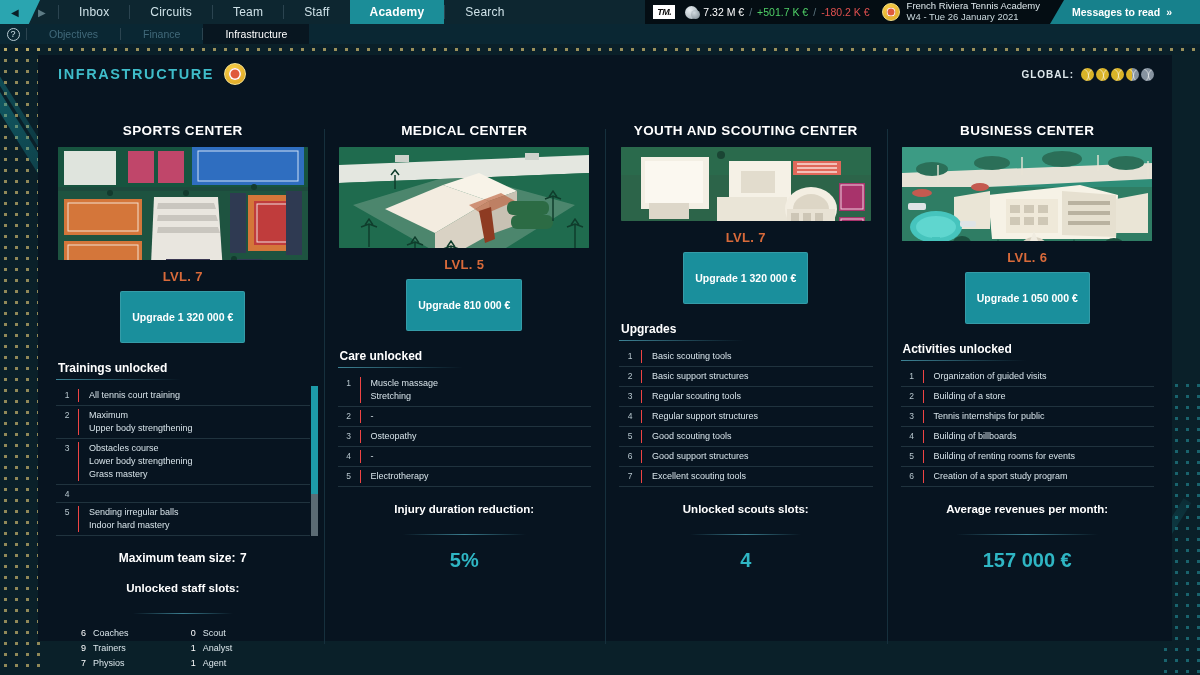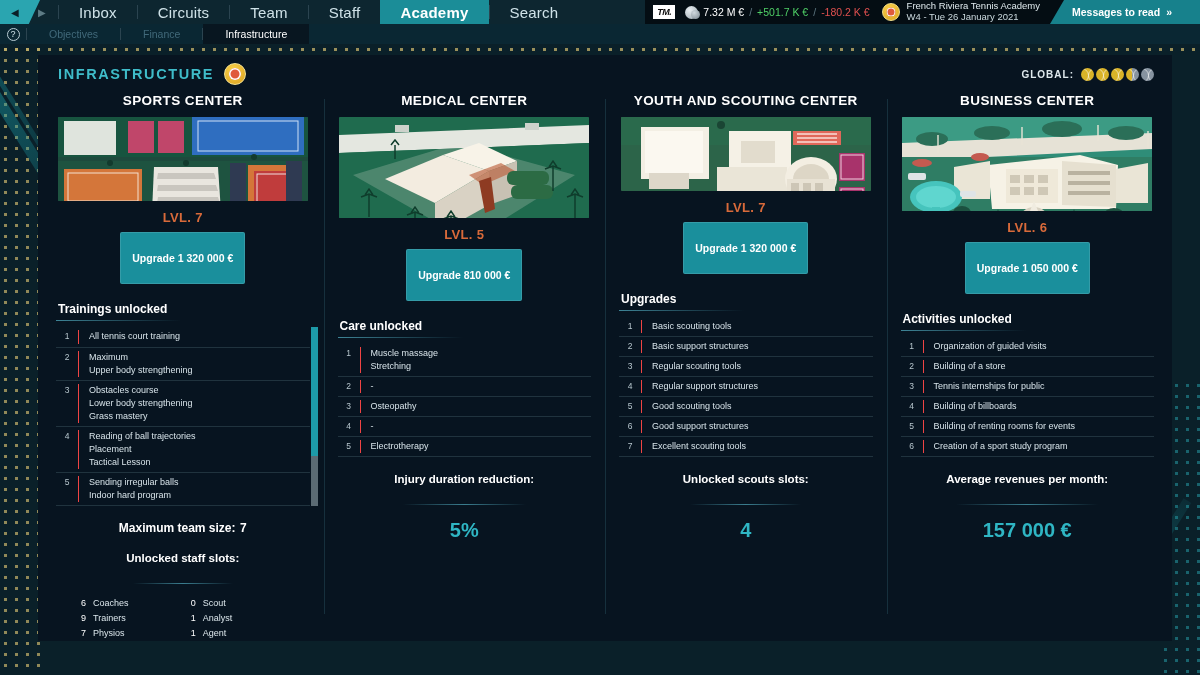--- a/index.html
+++ b/index.html
@@ -50,21 +50,21 @@
     display: flex; align-items: center; justify-content: flex-start;
     padding-left: 11px; color: #0b1f28; font-size: 10px;
   }
   .arrow-fwd {
     position: absolute; left: 38px; top: 0; height: 24px;
     display: flex; align-items: center; color: #5d7b85; font-size: 10px;
   }
   .nav-sep { width: 1px; background: #2b4450; margin: 5px 0; }
   .nav-item {
     padding: 0 20px; display: flex; align-items: center; justify-content: flex-start;
-    font-size: 15px; color: #cfe2e8; letter-spacing: .2px; cursor: default;
+    font-size: 12px; color: #cfe2e8; letter-spacing: .2px; cursor: default;
   }
   .nav-item.active { background: #1b8d98; color: #ffffff; font-weight: bold; }
   .topbar-spacer { flex: 1; }
   .top-right {
     display: flex; align-items: center; height: 24px; background: #040d13;
     padding: 0 0 0 8px; font-size: 10.5px;
   }
   .tm-logo {
     background: #ffffff; color: #0a0a0a; font-weight: bold; font-size: 9px;
     padding: 2px 4px; letter-spacing: -.5px; margin-right: 10px; font-style: italic;
@@ -158,21 +158,21 @@
   .ball::before, .ball::after {
     content:''; position:absolute; border: 1px solid rgba(255,255,255,.55);
     border-radius: 50%; width: 13px; height: 13px;
   }
   .ball::before { left: -7px; top: 0; }
   .ball::after { left: 7px; top: 0; }
   .ball.empty { background: #8693a0; }
   .ball.half { background: linear-gradient(90deg, #d9b328 50%, #8693a0 50%); }
 
   
-  .cols { display: flex; height: 545px; padding: 0 4px; }
+  .cols { display: flex; height: 545px; padding: 0 4px; margin-top: 30px; }
   .col {
     flex: 1; position: relative; padding: 0 14px;
     display: flex; flex-direction: column;
   }
   .col + .col::before {
     content: ''; position: absolute; left: 0; top: 6px; bottom: 24px;
     width: 1px; background: #16303d;
   }
   .col-title {
     text-align: center; font-size: 13.5px; font-weight: bold;
@@ -424,31 +424,26 @@
             <li>
               <span class="li-num">3</span>
               <span class="li-body">
                 <div>Obstacles course</div>
                 <div>Lower body strengthening</div>
                 <div>Grass mastery</div>
               </span>
             </li>
             <li>
               <span class="li-num">4</span>
-              <span class="li-body">
-                <div>Reading of ball trajectories</div>
-                <div>Placement</div>
-                <div>Tactical Lesson</div>
-              </span>
             </li>
             <li>
               <span class="li-num">5</span>
               <span class="li-body">
                 <div>Sending irregular balls</div>
-                <div>Indoor hard program</div>
+                <div>Indoor hard mastery</div>
               </span>
             </li>
           </ul>
           <div class="scroll">
             <div class="scroll-rest" style="height:28%"></div>
             <div class="scroll-thumb" style="height:72%"></div>
           </div>
         </div>
 
         <div class="stat-block">

